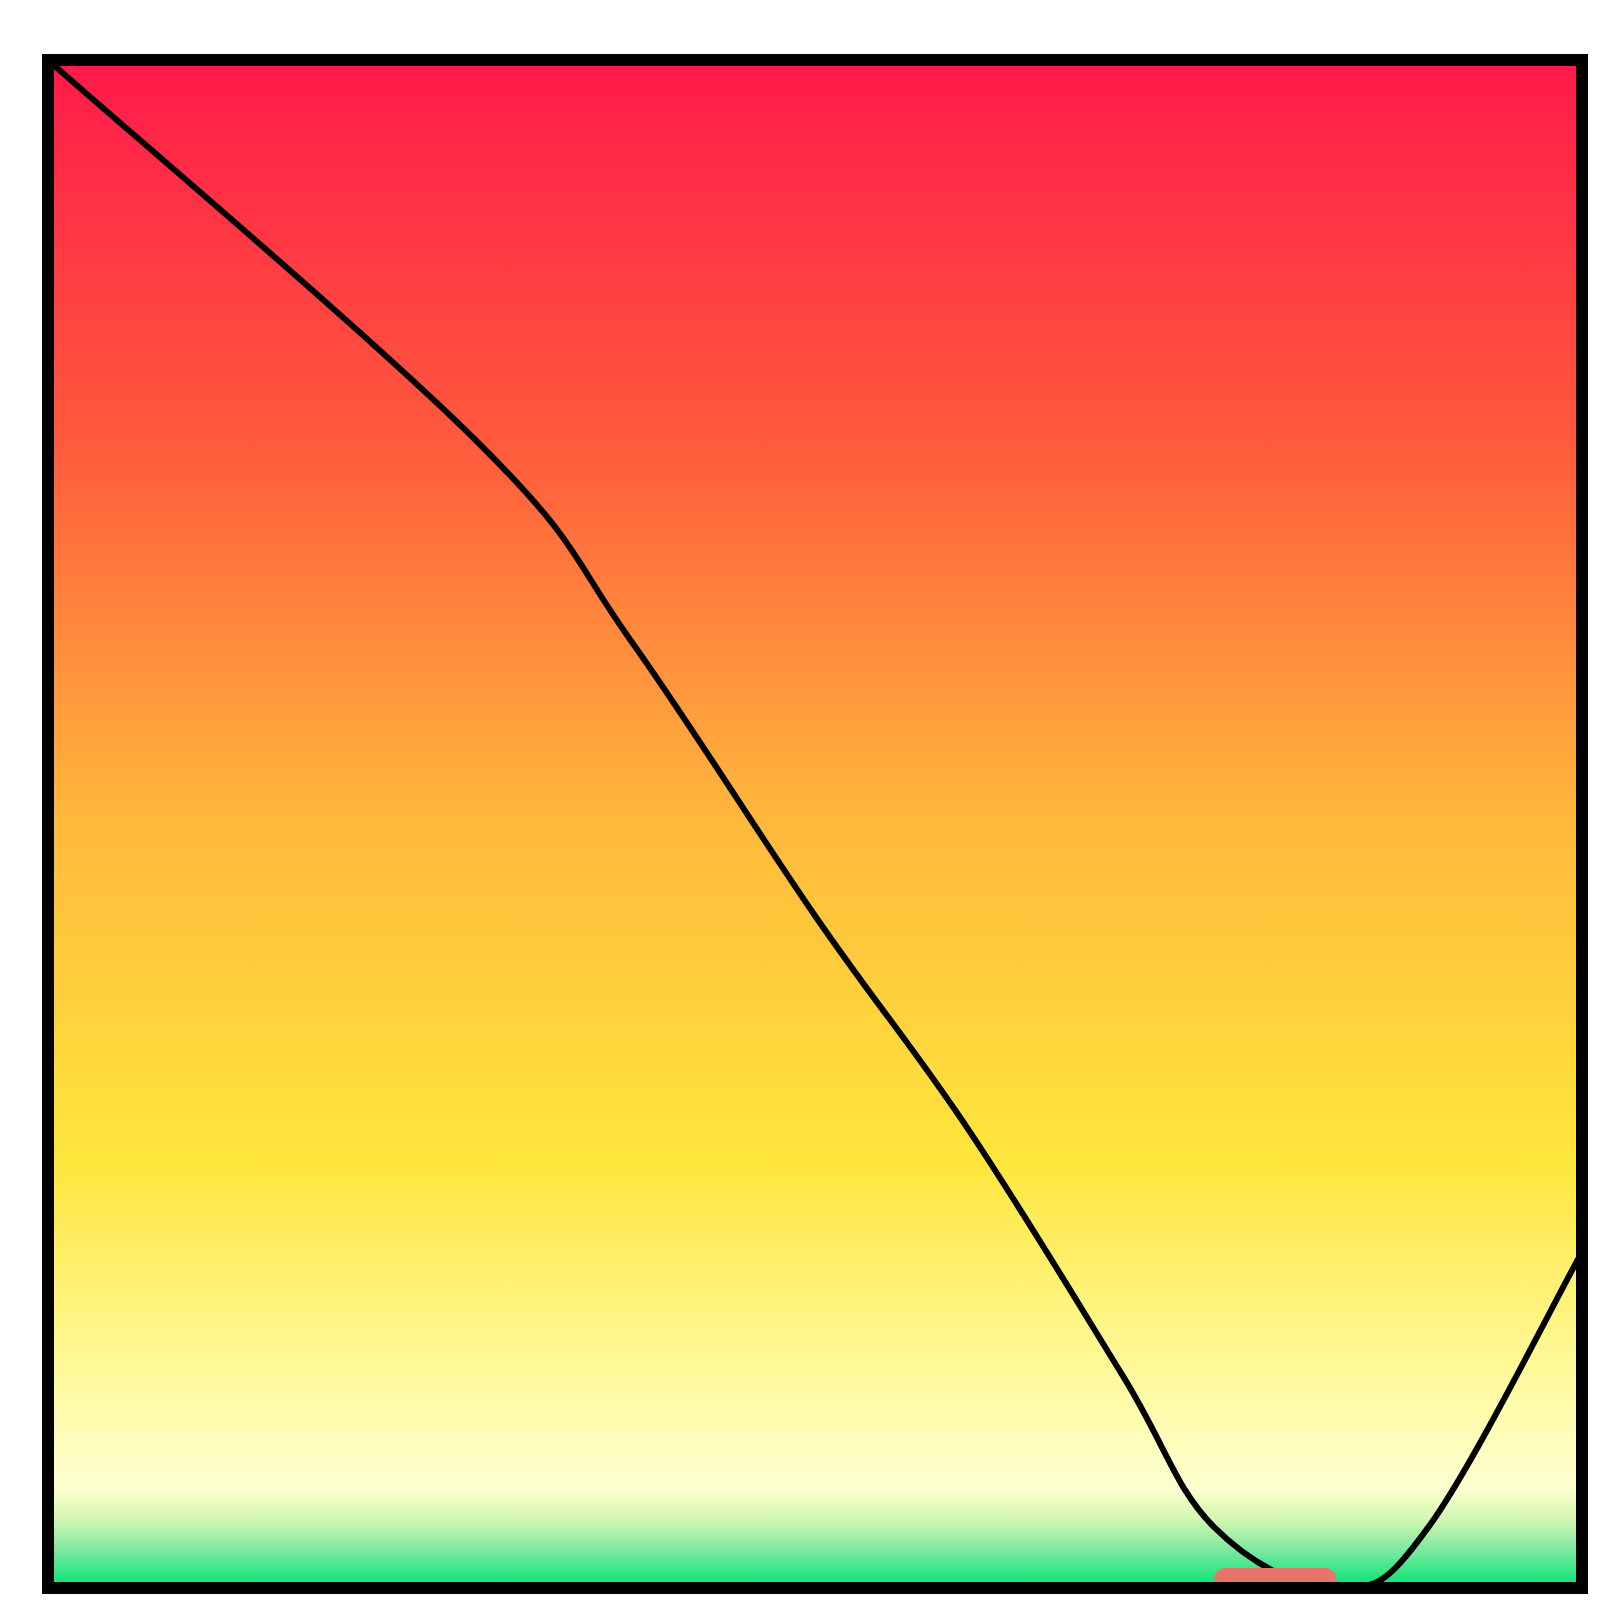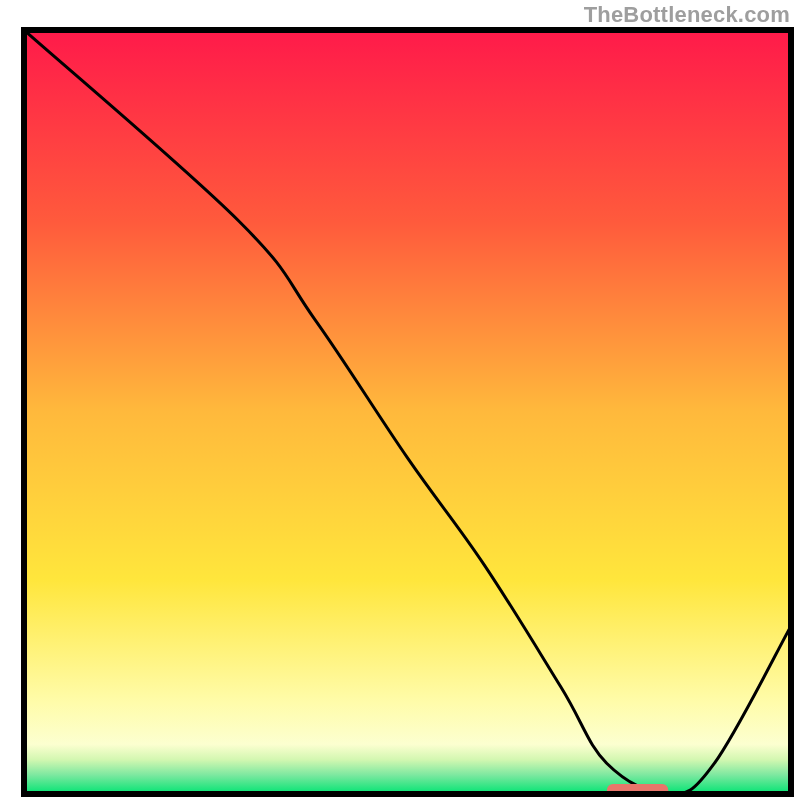--- a/index.html
+++ b/index.html
@@ -29,21 +29,20 @@
     left: 0;
     top: 0;
     width: 800px;
     height: 800px;
   }
 </style>
 </head>
 <body>
 <div class="container">
 
-<span class="attribution">TheBottleneck.com</span>
 
 <svg class="chart" viewBox="0 0 800 800">
   <defs>
     <linearGradient id="bg-grad" x1="0" y1="0" x2="0" y2="1">
           <stop offset="0%" stop-color="#ff1a4a"></stop>
           <stop offset="25%" stop-color="#ff5a3c"></stop>
           <stop offset="50%" stop-color="#ffb93c"></stop>
           <stop offset="72%" stop-color="#ffe63c"></stop>
           <stop offset="88%" stop-color="#fffcaa"></stop>
           <stop offset="93.5%" stop-color="#fcffd0"></stop>

